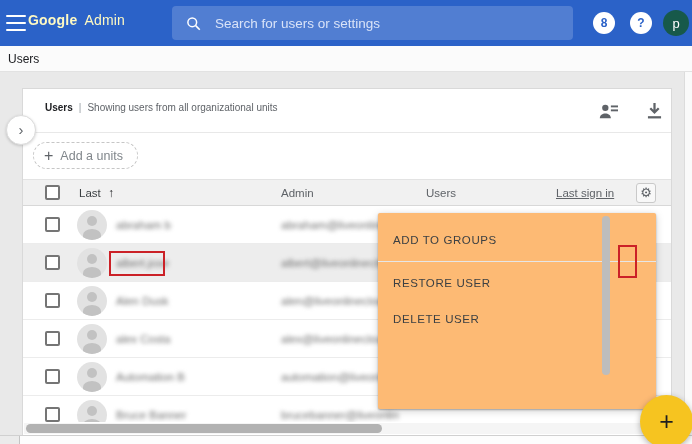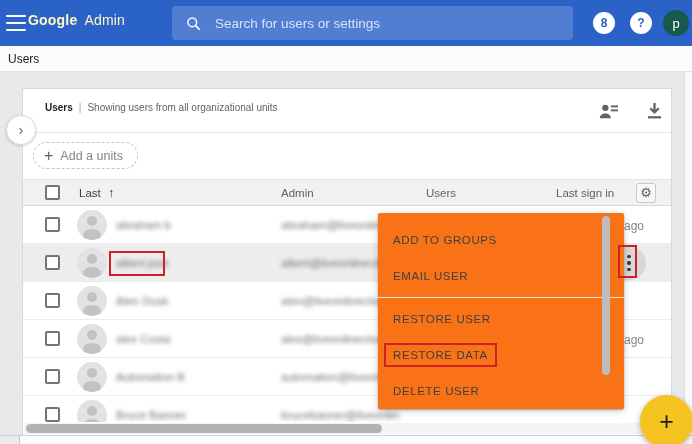--- a/index.html
+++ b/index.html
@@ -40,21 +40,21 @@
   .filter-pill { position:absolute; left:10px; top:9px; height:27px; padding:0 14px 0 10px; border:1px dashed #c6c6c6; border-radius:14px; display:flex; align-items:center; gap:7px; color:#80868b; font-size:12.5px; background:#fff; cursor:pointer; }
   .filter-pill .plus { font-size:16px; color:#5f6368; font-weight:normal; }
 
   
   .thead { position:relative; height:27px; background:#f1f1f1; border-top:1px solid #e3e3e3; border-bottom:1px solid #d8d8d8; font-size:11.5px; color:#5f6368; }
   .thead .cb { top:5px; }
   .th-name { position:absolute; left:56px; top:7px; color:#3c4043; }
   .th-sort { position:absolute; left:85px; top:6px; color:#202124; font-size:12px; cursor:pointer; }
   .th-email { position:absolute; left:258px; top:7px; }
   .th-status { position:absolute; left:403px; top:7px; }
-  .th-last { position:absolute; left:533px; top:7px; }
+  .th-last { position:absolute; left:533px; top:7px;text-decoration:underline; }
   .th-gear { position:absolute; left:613px; top:3px; width:20px; height:20px; border:1px solid #c9c9c9; border-radius:3px; background:#f8f8f8; color:#5f6368; font-size:13px; line-height:18px; text-align:center; cursor:pointer; }
 
   .row { position:relative; height:38px; border-bottom:1px solid #ececec; background:#fff; }
   .row.hl { background:#ededed; }
   .row.last { height:26px; border-bottom:none; overflow:hidden; }
   .cb { position:absolute; left:22px; top:11px; width:15px; height:15px; border:2px solid #757575; border-radius:2px; background:#fff; cursor:pointer; }
   .avatar { position:absolute; left:54px; top:4px; width:30px; height:30px; border-radius:50%; background:#e2e2e2; overflow:hidden; }
   .avatar .head { position:absolute; left:10px; top:6px; width:10px; height:10px; border-radius:50%; background:#c2c2c2; }
   .avatar .body { position:absolute; left:6px; top:19px; width:18px; height:12px; border-radius:50% 50% 0 0; background:#c2c2c2; }
   .cell-name { position:absolute; left:93px; top:13px; font-size:11.5px; color:#6f6f6f; filter:blur(2.2px); white-space:nowrap; }
@@ -63,21 +63,21 @@
   .dots-btn { position:absolute; left:589px; top:2px; width:34px; height:34px; border-radius:50%; background:#d8d8d8; display:flex; flex-direction:column; align-items:center; justify-content:center; gap:3px; cursor:pointer; }
   .dots-btn i { width:3.5px; height:3.5px; border-radius:50%; background:#3a3a3a; }
 
   .hscroll { position:absolute; left:1px; top:334px; width:648px; height:11px; background:#f5f5f5; }
   .hscroll-thumb { position:absolute; left:2px; top:1px; width:356px; height:9px; border-radius:5px; background:#b2b2b2; cursor:pointer; }
 
   
   .expander { position:absolute; left:6px; top:115px; width:30px; height:30px; border-radius:50%; background:#fff; border:1px solid #dcdcdc; box-shadow:0 1px 3px rgba(0,0,0,.18); color:#5f6368; font-size:15px; text-align:center; line-height:27px; cursor:pointer; }
 
   
-  .ctx-menu { position:absolute; left:378px; top:213px; width:246px; height:196px; background:#f97316; border-radius:2px; box-shadow:0 1px 2px rgba(0,0,0,.3), 0 2px 8px rgba(0,0,0,.18); padding-top:9px; z-index:5; }
+  .ctx-menu { position:absolute; left:378px; top:213px; width:278px; height:196px; background:#fdba74; border-radius:2px; box-shadow:0 1px 2px rgba(0,0,0,.3), 0 2px 8px rgba(0,0,0,.18); padding-top:9px; z-index:5; }
   .menu-item { height:36px; display:flex; align-items:center; padding-left:15px; font-size:11.5px; letter-spacing:.6px; color:#3c4043; cursor:pointer; white-space:nowrap; }
   .menu-divider { border-top:1px solid #e6e6e6; margin:3px 0; }
   .menu-item .boxed { border:2px solid #cb2127; padding:4px 7px; margin-left:-9px; }
   .menu-scrollbar { position:absolute; left:224px; top:3px; width:8px; height:159px; background:#bdbdbd; border-radius:4px; cursor:pointer; }
 
   
   .annot { position:absolute; border:2px solid #cb2127; z-index:6; pointer-events:none; }
   .annot-name { left:109px; top:251px; width:56px; height:25px; }
   .annot-dots { left:618px; top:245px; width:19px; height:33px; }
 
@@ -231,31 +231,25 @@
       <span class="hscroll-thumb"></span>
     </div>
   </div>
 
   <div class="expander">›</div>
 
   <div class="ctx-menu">
     <div class="menu-item">
         <span>ADD TO GROUPS</span>
       </div>
-    <div class="menu-item">
-        <span>EMAIL USER</span>
-      </div>
     <div class="menu-divider"></div>
     <div class="menu-item">
         <span>RESTORE USER</span>
       </div>
     <div class="menu-item">
-        <span class="boxed">RESTORE DATA</span>
-      </div>
-    <div class="menu-item">
         <span>DELETE USER</span>
       </div>
     <span class="menu-scrollbar"></span>
   </div>
 
   <div class="annot annot-name"></div>
   <div class="annot annot-dots"></div>
 
   <div class="fab">+</div>
 

